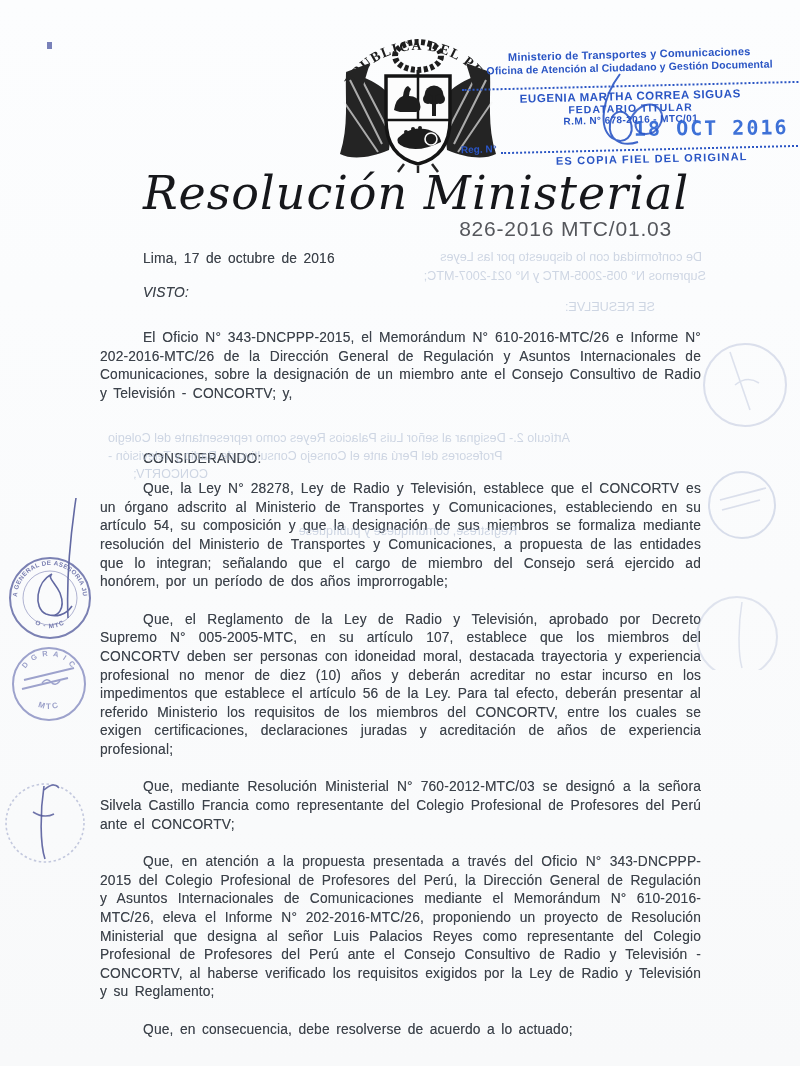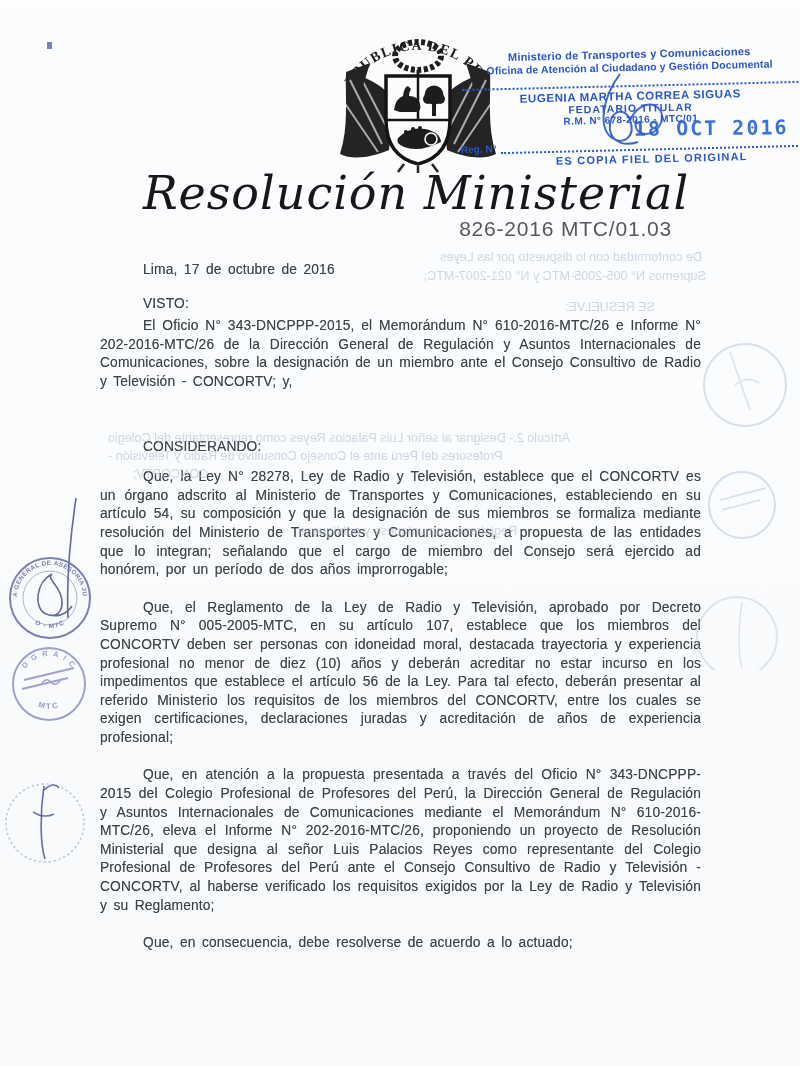--- a/index.html
+++ b/index.html
@@ -25,26 +25,26 @@
              font-family:"DejaVu Sans Mono",monospace;font-size:20px;font-weight:bold;
              letter-spacing:2px;white-space:nowrap;transform:rotate(-.6deg);}
   .bs-sig{position:absolute;left:568px;top:70px;}
   
   .doctitle{position:absolute;left:16px;width:800px;top:166px;text-align:center;
             font-family:"DejaVu Serif",serif;font-style:italic;font-size:46px;
             color:#16171b;letter-spacing:1px;}
   .docnumber{position:absolute;right:128px;top:217px;font-size:21px;color:#55575c;
              letter-spacing:.8px;}
   
-  .docbody{position:absolute;left:100px;top:261px;width:601px;font-size:13.8px;
+  .docbody{position:absolute;left:100px;top:250px;width:601px;font-size:13.8px;
            line-height:18.6px;color:#3c424a;text-align:justify;word-spacing:2.4px;
            letter-spacing:.15px;text-shadow:0 0 .5px rgba(60,66,75,.5);}
   .docbody p{margin:0 0 19px;text-indent:43px;}
   .docbody .dateline{margin-bottom:15px;}
-  .docbody .mb15{margin-bottom:4px;}
+  .docbody .mb15{margin-bottom:27px;font-style:italic;}
   .docbody .mb30{margin-bottom:46px;}
   .docbody .mb12{margin-bottom:12px;}
   
   .sealbox{position:absolute;left:0;top:490px;}
   .ghostcircles{position:absolute;left:690px;top:340px;}
   .ghost{position:absolute;transform:scaleX(-1);color:#b3bfd4;opacity:.62;
          filter:blur(.35px);font-size:12.6px;white-space:nowrap;overflow:visible;}
   .speck{position:absolute;left:47px;top:42px;width:5px;height:7px;background:#5762a8;opacity:.8;}
 </style>
 </head>
@@ -127,20 +127,21 @@
   <div class="doctitle">Resolución Ministerial</div>
   <div class="docnumber">826-2016 MTC/01.03</div>
 
   <div class="docbody">
     <p class="dateline">Lima, 17 de octubre de 2016</p>
     <p class="mb15">VISTO:</p>
     <p class="mb30">El Oficio N° 343-DNCPPP-2015, el Memorándum N° 610-2016-MTC/26 e Informe N° 202-2016-MTC/26 de la Dirección General de Regulación y Asuntos Internacionales de Comunicaciones, sobre la designación de un miembro ante el Consejo Consultivo de Radio y Televisión - CONCORTV; y,</p>
     <p class="mb12">CONSIDERANDO:</p>
     <p>Que, la Ley N° 28278, Ley de Radio y Televisión, establece que el CONCORTV es un órgano adscrito al Ministerio de Transportes y Comunicaciones, estableciendo en su artículo 54, su composición y que la designación de sus miembros se formaliza mediante resolución del Ministerio de Transportes y Comunicaciones, a propuesta de las entidades que lo integran; señalando que el cargo de miembro del Consejo será ejercido ad honórem, por un período de dos años improrrogable;</p>
     <p>Que, el Reglamento de la Ley de Radio y Televisión, aprobado por Decreto Supremo N° 005-2005-MTC, en su artículo 107, establece que los miembros del CONCORTV deben ser personas con idoneidad moral, destacada trayectoria y experiencia profesional no menor de diez (10) años y deberán acreditar no estar incurso en los impedimentos que establece el artículo 56 de la Ley. Para tal efecto, deberán presentar al referido Ministerio los requisitos de los miembros del CONCORTV, entre los cuales se exigen certificaciones, declaraciones juradas y acreditación de años de experiencia profesional;</p>
+    <p>Que, mediante Resolución Ministerial N° 760-2012-MTC/03 se designó a la señora Silvela Castillo Francia como representante del Colegio Profesional de Profesores del Perú ante el CONCORTV;</p>
     <p>Que, en atención a la propuesta presentada a través del Oficio N° 343-DNCPPP-2015 del Colegio Profesional de Profesores del Perú, la Dirección General de Regulación y Asuntos Internacionales de Comunicaciones mediante el Memorándum N° 610-2016-MTC/26, eleva el Informe N° 202-2016-MTC/26, proponiendo un proyecto de Resolución Ministerial que designa al señor Luis Palacios Reyes como representante del Colegio Profesional de Profesores del Perú ante el Consejo Consultivo de Radio y Televisión - CONCORTV, al haberse verificado los requisitos exigidos por la Ley de Radio y Televisión y su Reglamento;</p>
     <p>Que, en consecuencia, debe resolverse de acuerdo a lo actuado;</p>
   </div>
 
   <svg class="sealbox" width="160" height="400" viewBox="0 0 160 400">
 
     <g opacity=".92">
       <circle cx="50" cy="108" r="40" fill="none" stroke="#7177ad" stroke-width="2"></circle>
       <circle cx="50" cy="108" r="27" fill="none" stroke="#7177ad" stroke-width="1" opacity=".6"></circle>
       <defs>

